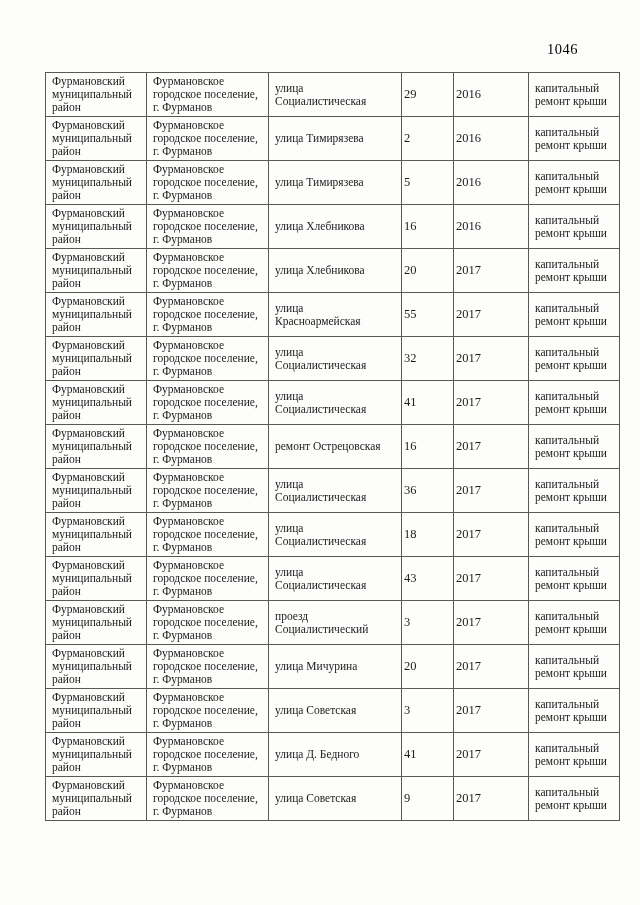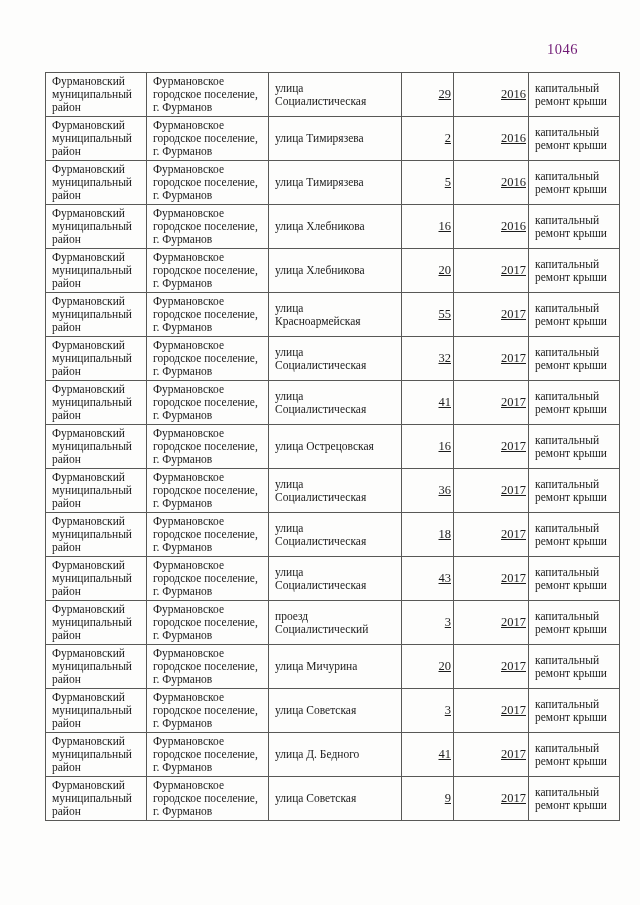--- a/index.html
+++ b/index.html
@@ -14,21 +14,21 @@
     font-family: "Liberation Serif", "DejaVu Serif", serif;
     color: #1c1c1c;
     overflow: hidden;
   }
   .page-number {
     position: absolute;
     top: 41px;
     left: 547px;
     font-size: 14.5px;
     letter-spacing: 0.5px;
-    color: #701a75;
+    color: #000000;
   }
   table.repair-table {
     position: absolute;
     left: 45px;
     top: 72px;
     border-collapse: collapse;
     table-layout: fixed;
   }
   table.repair-table tr {
     height: 43.4px;
@@ -38,25 +38,24 @@
     border: 1px solid #585856;
     vertical-align: middle;
     font-size: 11.5px;
     line-height: 13px;
     padding: 2px 3px 2px 6px;
     white-space: pre-line;
     overflow: hidden;
     color: #1c1c1c;
   }
   table.repair-table td.num {
-    text-align: right;
+    text-align: left;
     font-size: 12.5px;
     padding: 2px 2px;
     white-space: normal;
-    text-decoration: underline;
   }
 </style>
 </head>
 <body>
 
 <div class="page-number">1046</div>
 
 <table class="repair-table">
   <colgroup>
     <col style="width:101px">
@@ -175,21 +174,21 @@
         <td>капитальный
 ремонт крыши</td>
       </tr>
       <tr>
         <td>Фурмановский
 муниципальный
 район</td>
         <td>Фурмановское
 городское поселение,
 г. Фурманов</td>
-        <td>улица Острецовская</td>
+        <td>ремонт Острецовская</td>
         <td class="num">16</td>
         <td class="num">2017</td>
         <td>капитальный
 ремонт крыши</td>
       </tr>
       <tr>
         <td>Фурмановский
 муниципальный
 район</td>
         <td>Фурмановское

